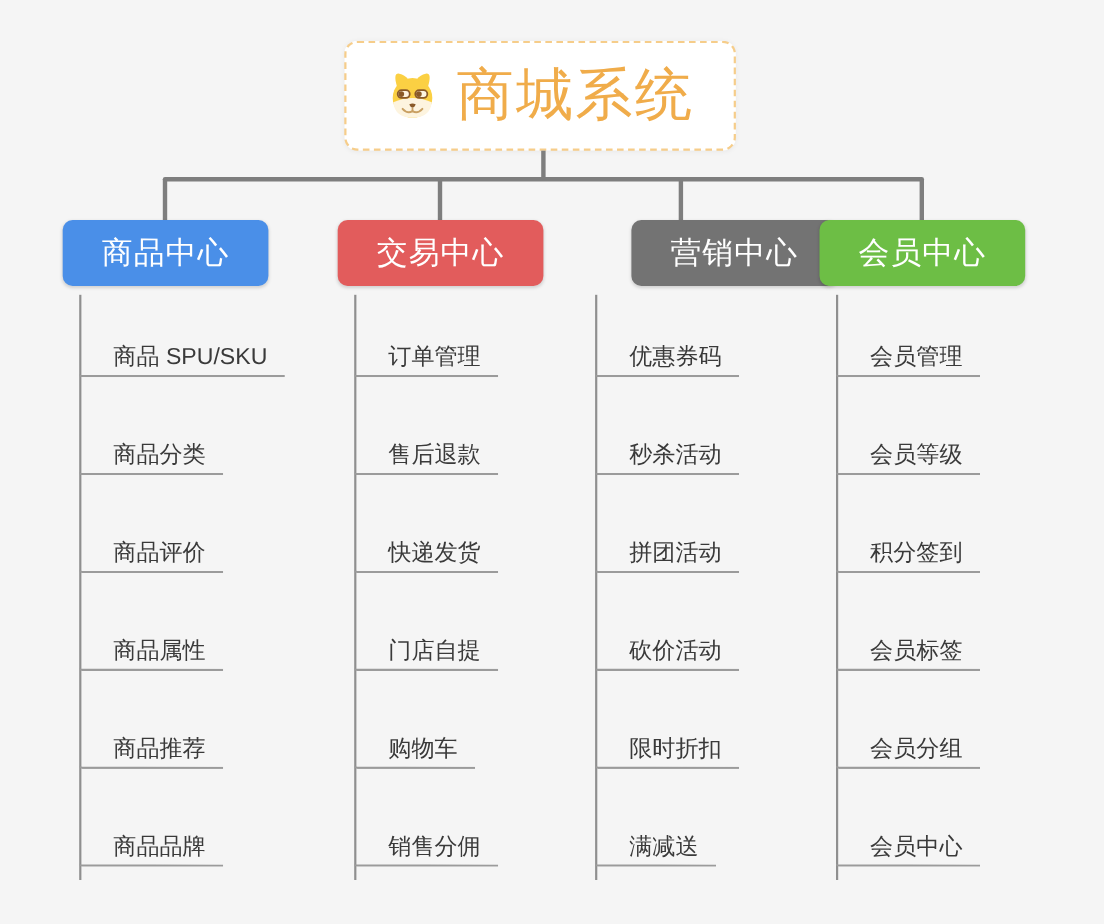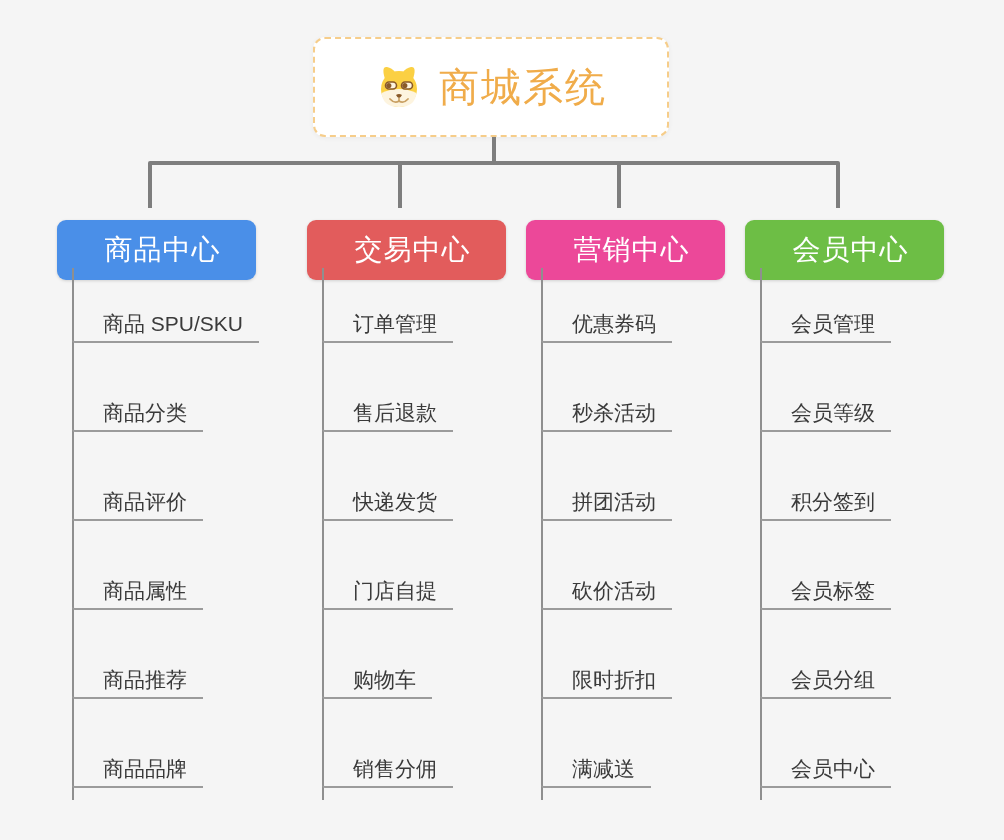--- a/index.html
+++ b/index.html
@@ -8,35 +8,34 @@
     background:#f5f5f5;
     font-family:"Liberation Sans","DejaVu Sans",sans-serif;
   }
   
   .root-node{
     position:absolute;left:313px;top:37px;width:356px;height:100px;
     background:#ffffff;border:2px dashed #f6cd8a;border-radius:12px;
     box-sizing:border-box;display:flex;align-items:center;justify-content:center;
     gap:16px;box-shadow:0 1px 5px rgba(0,0,0,0.05);
   }
-  .root-label{font-size:40px;color:#f0ac4a;letter-spacing:2px;}
+  .root-label{font-size:52px;color:#f0ac4a;letter-spacing:2px;}
   .dog{width:48px;height:48px;display:flex;}
   
   .line{position:absolute;background:#7e7e7e;}
   .stem{left:492px;top:137px;width:4px;height:27px;}
   .bus{left:148px;top:161px;width:692px;height:4px;border-radius:2px;}
   .drop{top:163px;width:4px;height:45px;}
   .d0{left:148px;} .d1{left:398px;} .d2{left:617px;} .d3{left:836px;}
   
   .branch{
-    position:absolute;top:220px;width:187px;height:60px;border-radius:9px;
+    position:absolute;top:200px;width:187px;height:60px;border-radius:9px;
     display:flex;align-items:center;justify-content:center;
     color:#ffffff;font-size:28px;letter-spacing:1px;
     box-shadow:0 1px 3px rgba(0,0,0,0.15);
-    padding-left:12px;
   }
   .b0{left:57px;} .b1{left:307px;} .b2{left:526px;} .b3{left:745px;}
   
   .spine{position:absolute;top:268px;width:2px;height:532px;background:#8f8f8f;}
   .s0{left:72px;} .s1{left:322px;} .s2{left:541px;} .s3{left:760px;}
   
   .col{
     position:absolute;top:256px;display:flex;flex-direction:column;
     align-items:flex-start;
   }
@@ -75,21 +74,21 @@
 
   <div class="line stem"></div>
   <div class="line bus"></div>
   <div class="line drop d0"></div>
   <div class="line drop d1"></div>
   <div class="line drop d2"></div>
   <div class="line drop d3"></div>
 
   <div class="branch b0" style="background-color: rgb(74, 143, 232);">商品中心</div>
   <div class="branch b1" style="background-color: rgb(226, 92, 92);">交易中心</div>
-  <div class="branch b2" style="background-color: #ec4899;">营销中心</div>
+  <div class="branch b2" style="background-color: #737373; margin-left: 48px;">营销中心</div>
   <div class="branch b3" style="background-color: rgb(109, 190, 69);">会员中心</div>
 
   <div class="spine s0"></div>
   <div class="spine s1"></div>
   <div class="spine s2"></div>
   <div class="spine s3"></div>
 
   <div class="col c0">
     <div class="child">商品 SPU/SKU</div>
     <div class="child">商品分类</div>

